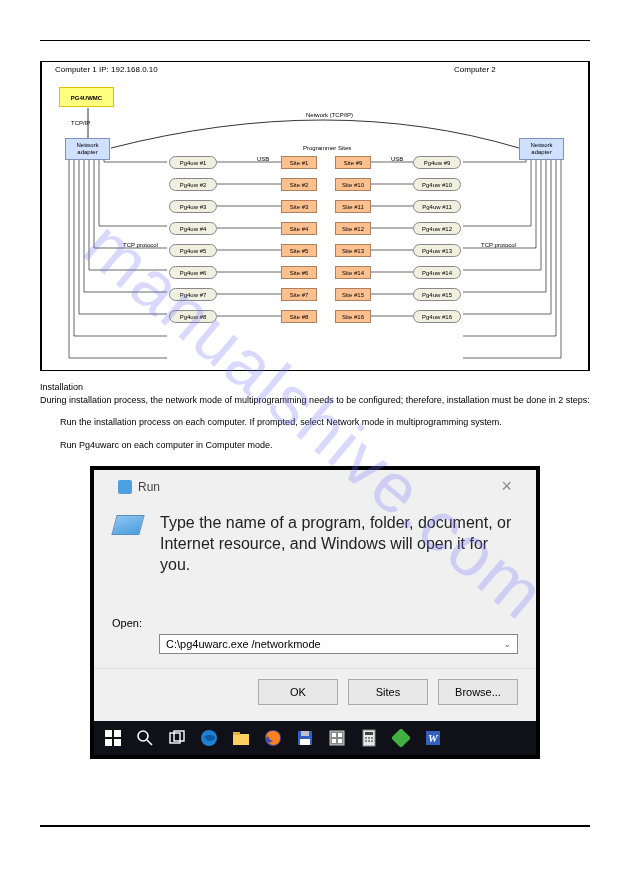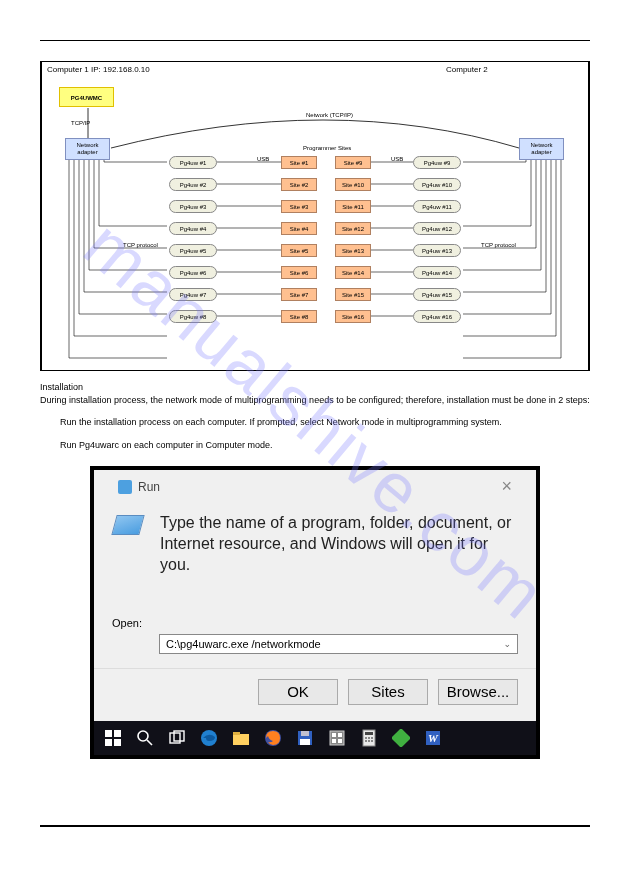--- a/index.html
+++ b/index.html
@@ -5,21 +5,21 @@
   * { box-sizing: border-box; margin: 0; padding: 0; }
   body { width: 629px; height: 893px; background: #fff; font-family: Arial, sans-serif; position: relative; }
   .page { position: absolute; left: 40px; top: 40px; width: 550px; }
 
   
   .diagram { position: relative; width: 550px; height: 310px; border: 1px solid #000; margin-top: 20px; margin-bottom: 10px; }
   .diagram-inner { position: relative; width: 100%; height: 100%; }
   .box-computer { position: absolute; border: 1px solid #000; }
   .comp1 { left: 0; top: -1px; width: 230px; height: 310px; border-right: none; }
   .comp2 { right: 0; top: -1px; width: 148px; height: 310px; border-left: none; margin-left: 8px; }
-  .comp-label { font-size: 8px; padding: 3px 5px; }
+  .comp-label { font-size: 8px; padding: 3px 13px; }
   .pg4uwmc { position: absolute; left: 18px; top: 25px; width: 55px; height: 20px; background: #ffff80; border: 1px solid #e0c000; font-size: 6px; text-align: center; line-height: 20px; font-weight: bold; }
   .netadapter { position: absolute; width: 45px; height: 22px; background: #d0e0ff; border: 1px solid #8090c0; font-size: 6px; text-align: center; padding-top: 3px; line-height: 7px; }
   .label-tiny { position: absolute; font-size: 6px; }
   .pill { position: absolute; width: 48px; height: 13px; border: 1px solid #888; border-radius: 7px; background: #f0f0e0; font-size: 6px; text-align: center; line-height: 12px; }
   .site { position: absolute; width: 36px; height: 13px; background: #ffc090; border: 1px solid #b08060; font-size: 6px; text-align: center; line-height: 12px; }
   .hr-top { border-top: 1px solid #000; }
   svg.wires { position: absolute; left: 0; top: 0; }
 
   
   .body-text { font-size: 9px; line-height: 1.4; margin: 10px 0; }
@@ -34,21 +34,21 @@
   .run-body { padding: 10px 18px 16px; display: flex; gap: 12px; }
   .run-icon { width: 36px; height: 30px; flex-shrink: 0; position: relative; }
   .run-icon-inner { position: absolute; left: 2px; top: 2px; width: 28px; height: 20px; background: linear-gradient(160deg,#8fc5f0,#4a9de0); border: 1px solid #5a8cc0; transform: skewX(-15deg); }
   .run-desc { font-size: 16px; color: #222; line-height: 1.3; }
   .run-open { padding: 0 18px 14px; display: flex; align-items: center; gap: 17px; }
   .run-open-label { font-size: 11px; }
   .run-input { flex: 1; display: flex; align-items: center; border: 1px solid #888; background: #fff; padding: 3px 6px; font-size: 11px; margin-top: 42px; }
   .run-input-v { flex: 1; }
   .run-chev { font-size: 9px; color: #666; }
   .run-buttons { padding: 10px 18px 16px; display: flex; justify-content: flex-end; gap: 10px; background: #f0f0f0; border-top: 1px solid #ddd; }
-  .btn { width: 80px; height: 26px; background: #e8e8e8; border: 1px solid #aaa; font-size: 15px; display: flex; align-items: center; justify-content: center; }
+  .btn { width: 80px; height: 26px; background: #e8e8e8; border: 1px solid #aaa; font-size: 11px; display: flex; align-items: center; justify-content: center; }
   .taskbar { height: 34px; background: #101018; display: flex; align-items: center; padding: 0 4px; gap: 2px; }
   .tb-item { width: 30px; height: 30px; display: flex; align-items: center; justify-content: center; color: #fff; font-size: 14px; }
   .tb-ico { width: 18px; height: 18px; }
 
   
   .watermark { position: absolute; left: 50%; top: 420px; transform: translate(-50%,-50%) rotate(40deg); font-size: 70px; color: rgba(120,120,255,0.28); font-weight: 500; letter-spacing: 2px; pointer-events: none; z-index: 50; white-space: nowrap; }
 
   .hr-bottom { position: absolute; left: 40px; top: 825px; width: 550px; border-top: 2px solid #000; }
 </style>
 </head>

